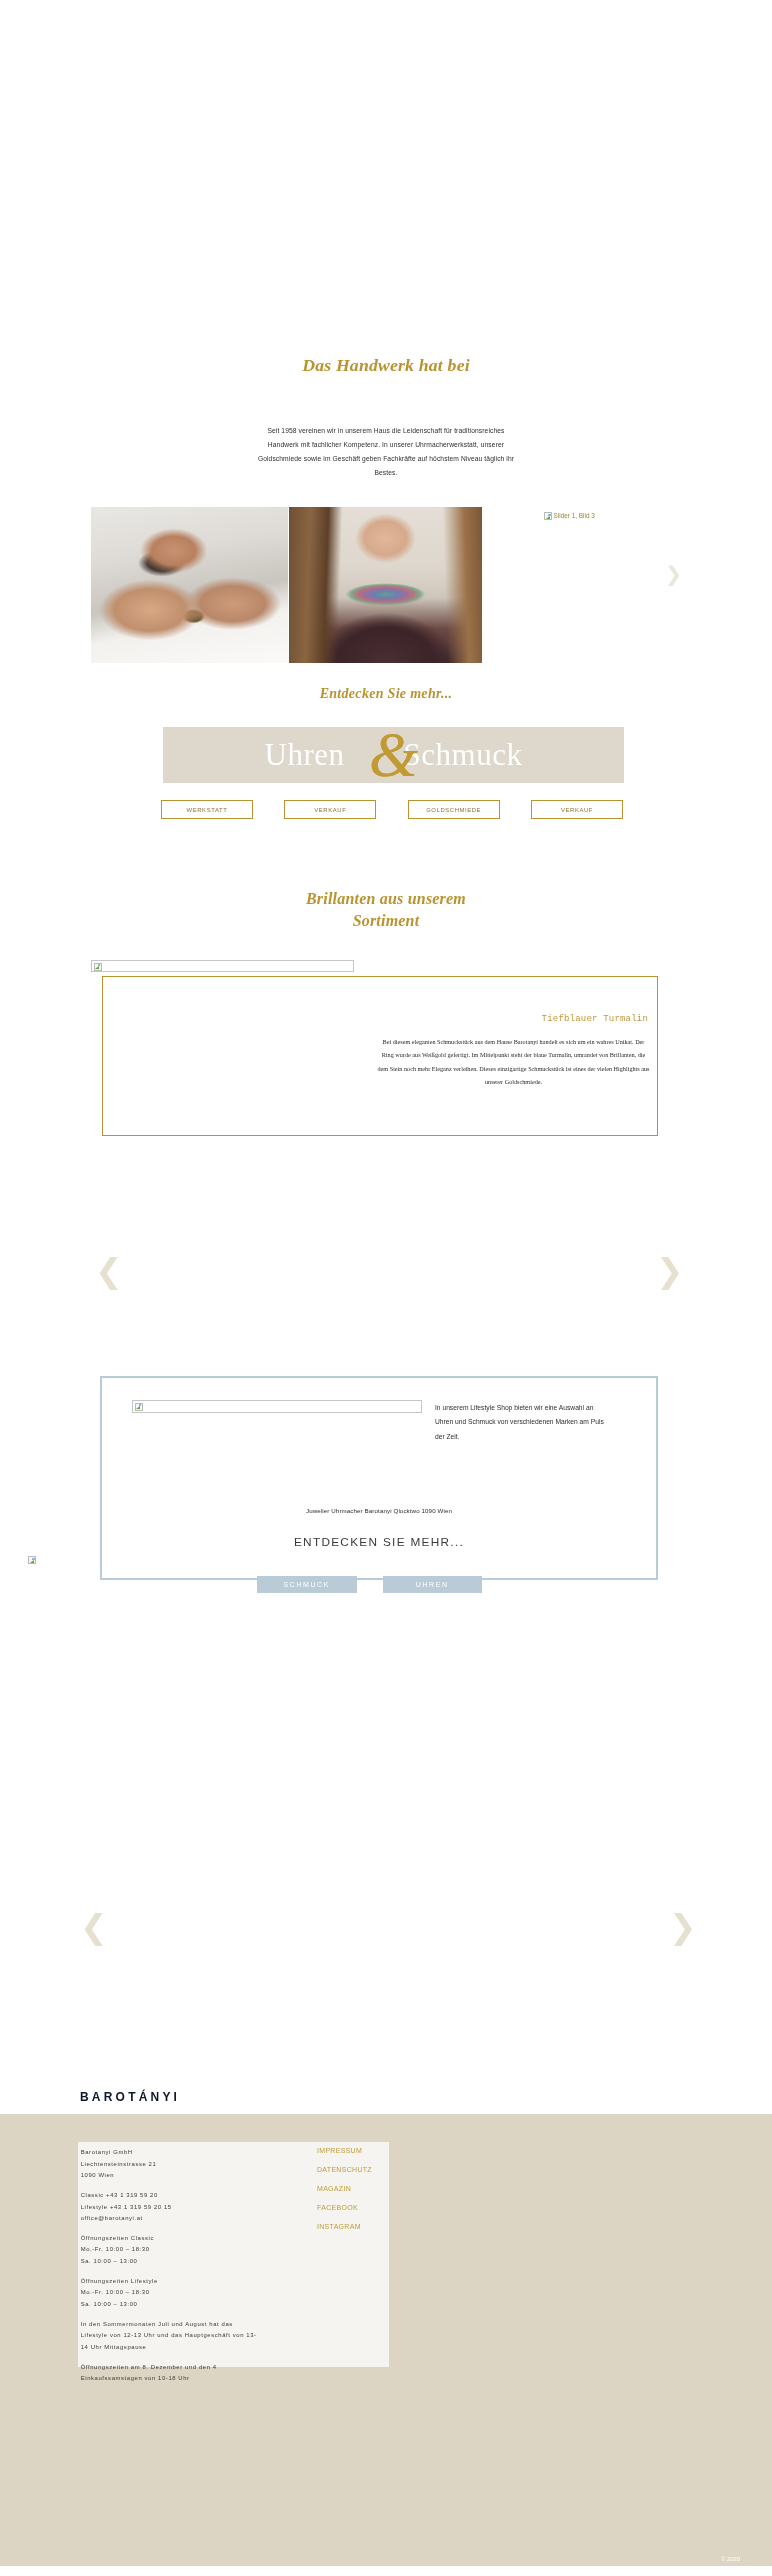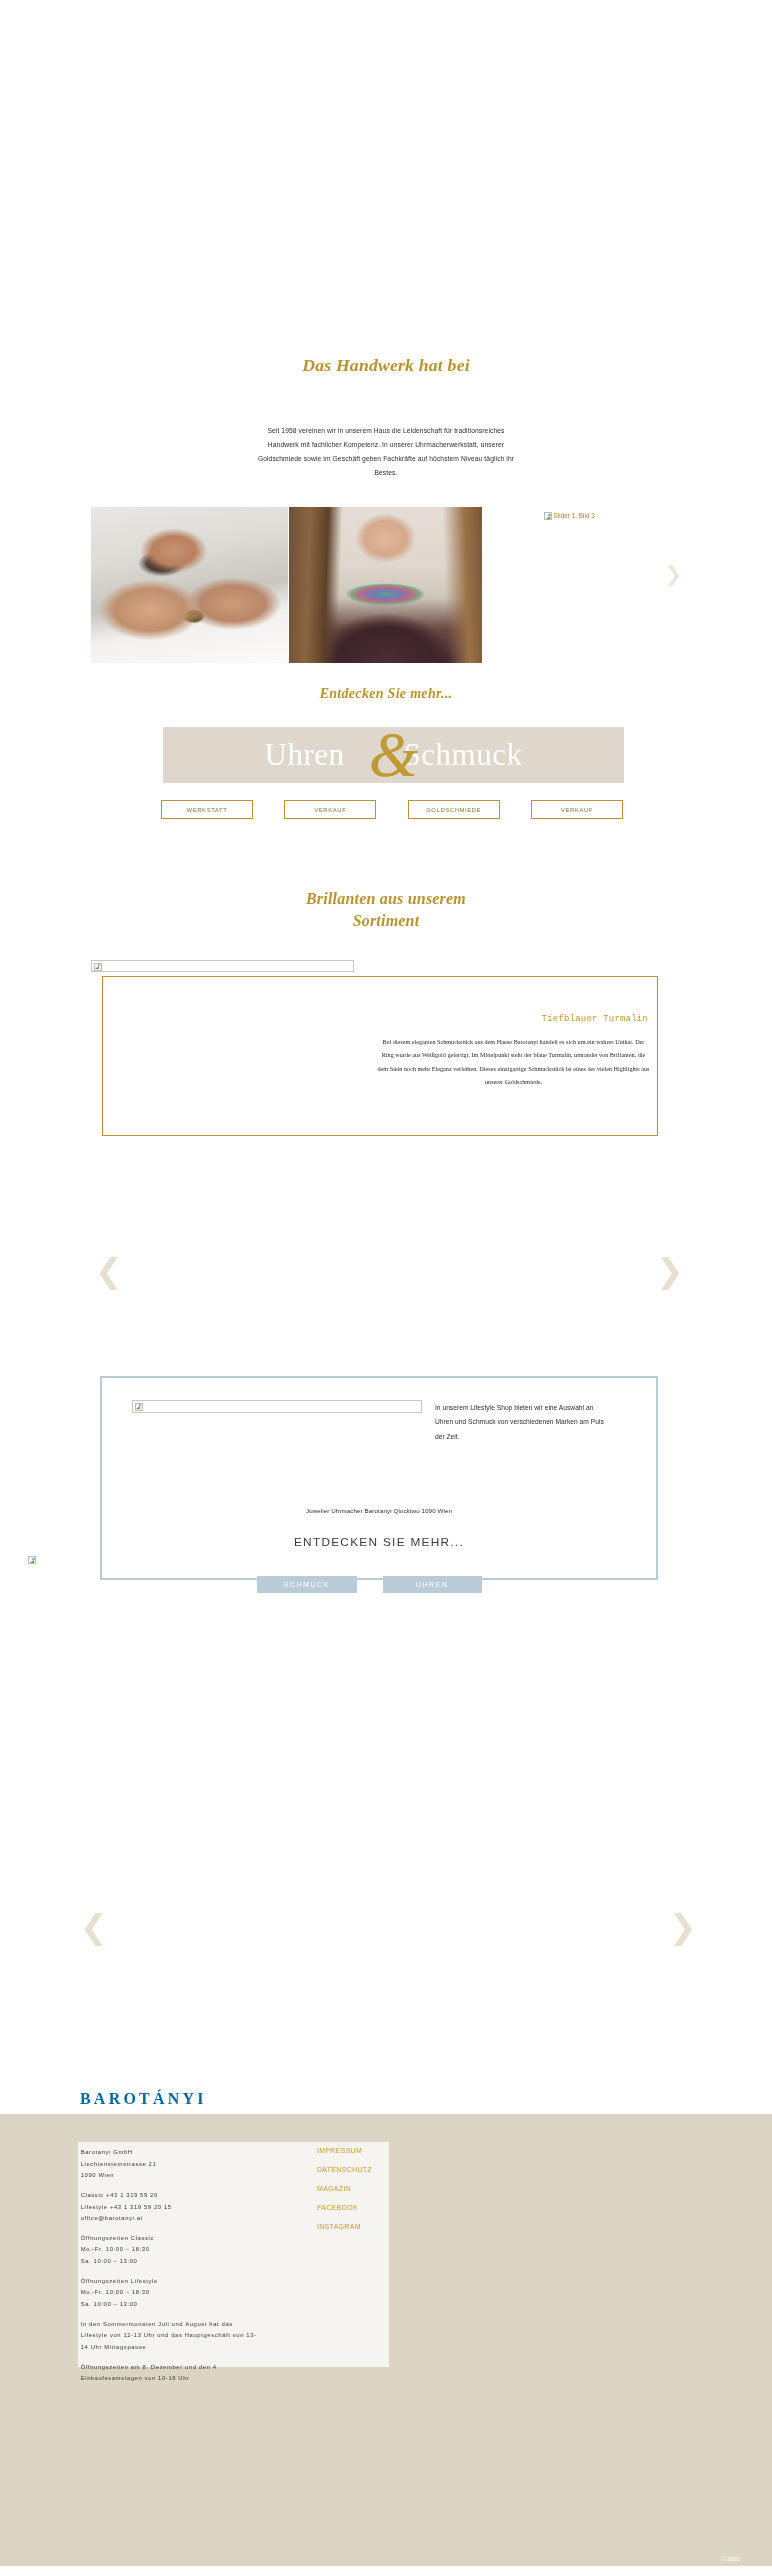--- a/index.html
+++ b/index.html
@@ -225,23 +225,23 @@
   #footer {
     left: 0; top: 2114px; width: 772px; height: 462px;
     background: #ddd5c4;
   }
   #footer-inner {
     position: absolute; left: 78px; top: 28px; width: 311px; bottom: 209px;
     background: #f5f4f0;
   }
   #footer-logo {
     position: absolute; left: 80px; top: -24px;
-    font-family: Liberation Serif, serif;
-    font-weight: bold; font-size: 16px;
-    letter-spacing: 3.2px; color: #0369a1;
+    font-family: Liberation Sans, sans-serif;
+    font-weight: bold; font-size: 12px;
+    letter-spacing: 3.2px; color: #0f172a;
   }
   #footer-address {
     position: absolute; left: 2.7px; top: 5.4px; width: 177px;
     font-family: "Liberation Sans", sans-serif;
     font-size: 5.9px; line-height: 11.3px; color: #3a3a3a;
     letter-spacing: 0.6px;
   }
   .addr-block { margin-bottom: 9px; }
   #footer-links {
     position: absolute; left: 239px; top: 5.4px;

